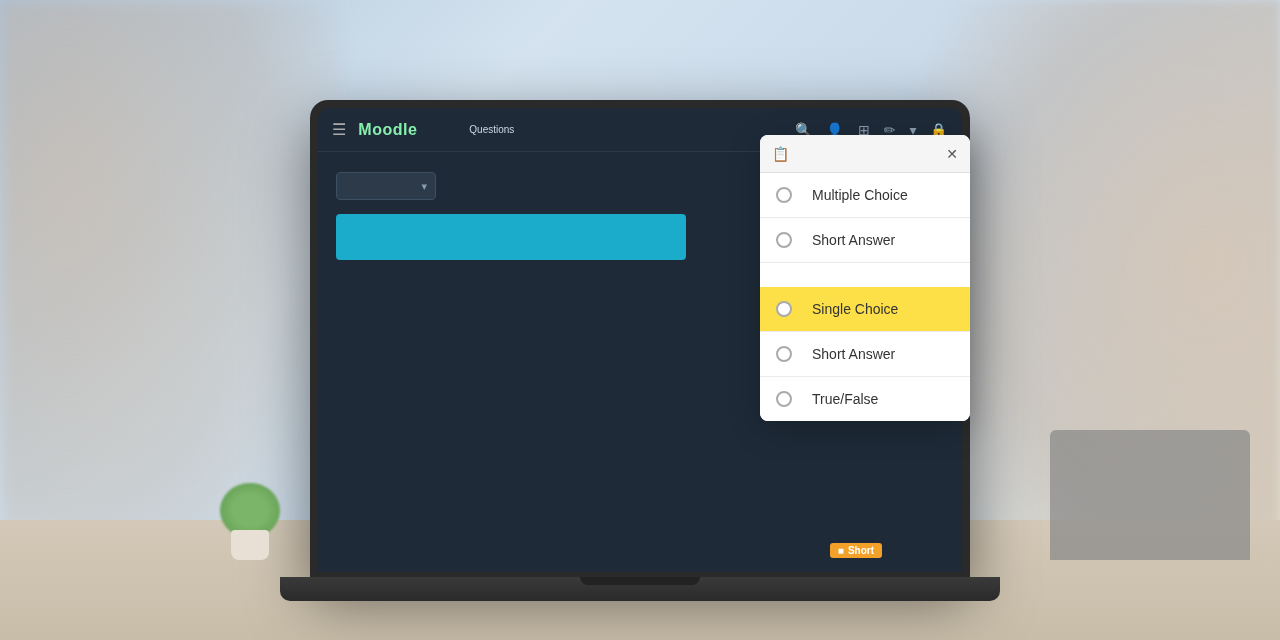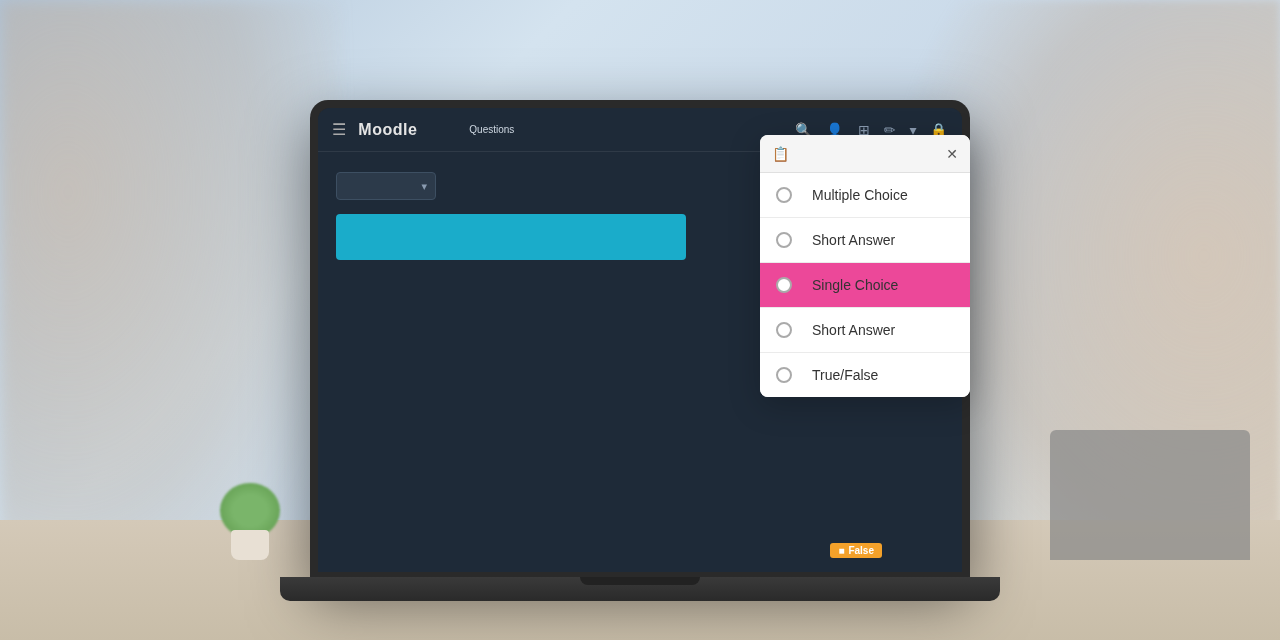--- a/index.html
+++ b/index.html
@@ -78,21 +78,21 @@
       gap: 12px;
     }
 
     .nav-hamburger {
       color: #aaa;
       font-size: 16px;
       cursor: pointer;
     }
 
     .moodle-logo {
-      color: #e5e5e5;
+      color: #86efac;
       font-weight: 700;
       font-size: 16px;
       letter-spacing: 0.5px;
     }
 
     .nav-title {
       color: #cdd6e0;
       font-size: 10px;
       margin-left: 40px;
     }
@@ -201,21 +201,22 @@
       background: #fff;
       transition: background 0.15s;
     }
 
     .popup-item:last-child {
       border-bottom: none;
     }
 
     
     .popup-item.selected {
-      background: #ec4899;
+      background: #fde047;
+      margin-top: 24px;
     }
 
     .radio-circle {
       width: 16px;
       height: 16px;
       border: 2px solid #aaa;
       border-radius: 50%;
       flex-shrink: 0;
       background: #fff;
     }
@@ -344,21 +345,21 @@
     <div class="moodle-content">
       <div class="dropdown-select">
         <span></span>
         <span>▾</span>
       </div>
 
       <div class="blue-bar"></div>
 
       <div class="quiz-badge">
         <span>■</span>
-        <span>False</span>
+        <span>Short</span>
       </div>
     </div>
 
   </div>
 </div>
 
 <div class="laptop-base">
   <div class="laptop-notch"></div>
 </div>
 

